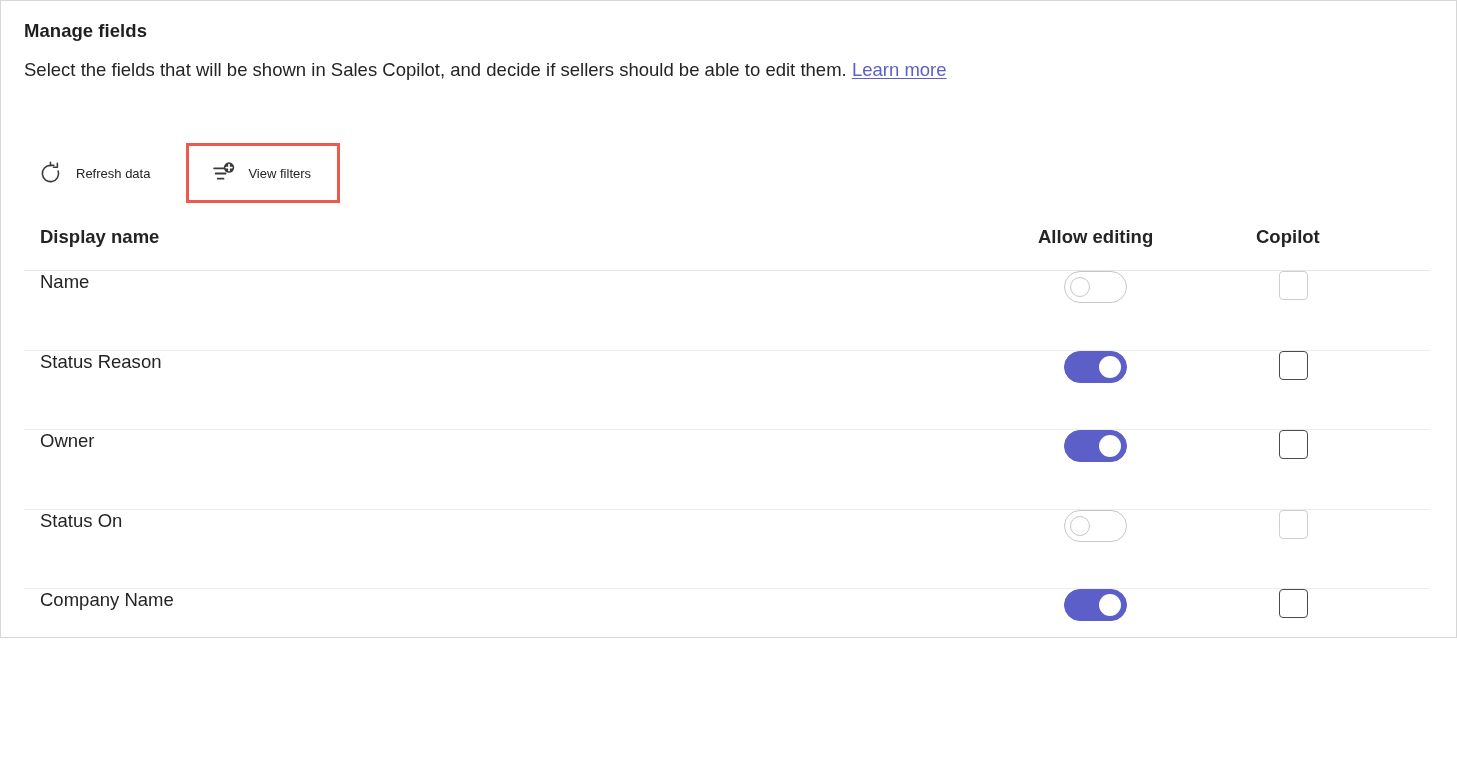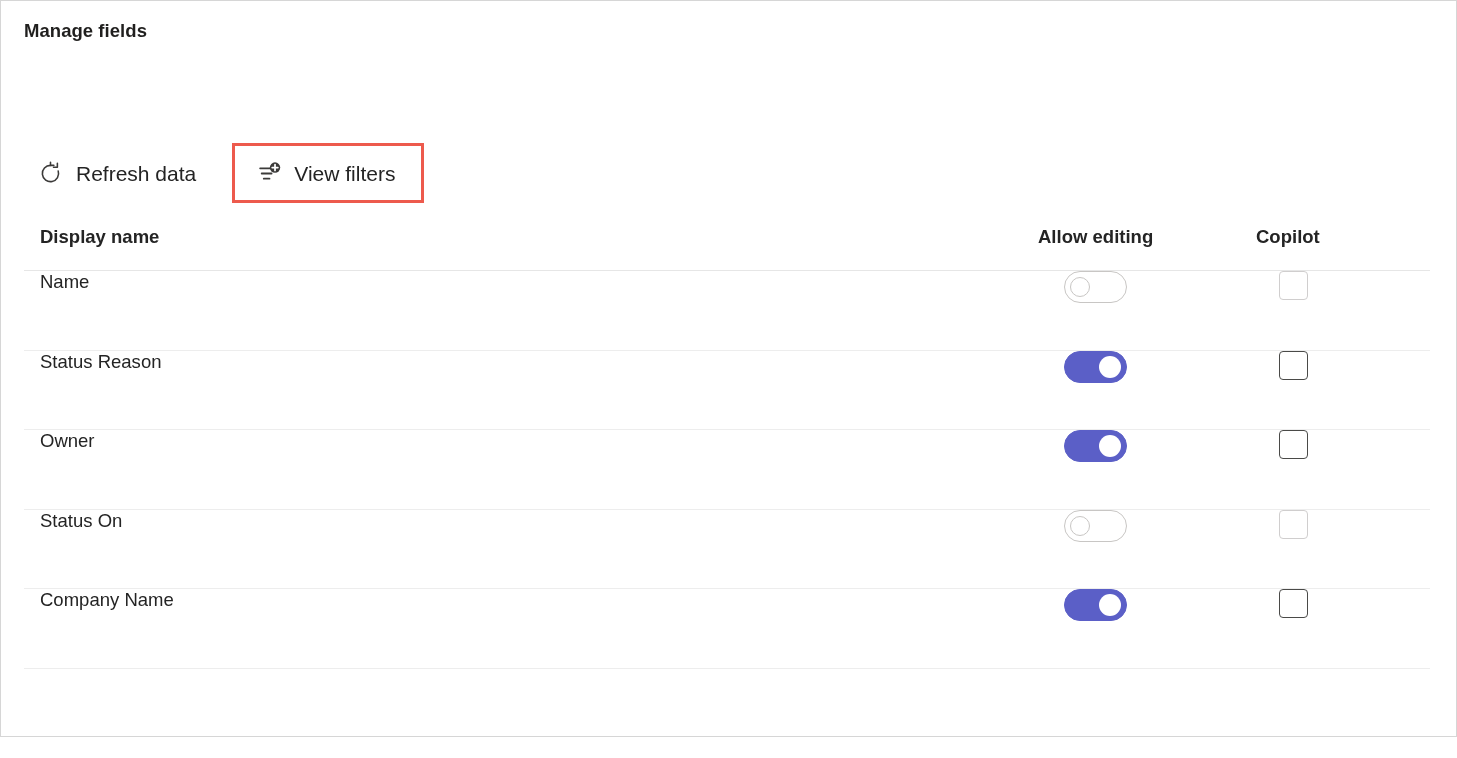--- a/index.html
+++ b/index.html
@@ -12,21 +12,21 @@
     height: 758px;
     background: #ffffff;
     font-family: "Liberation Sans", sans-serif;
     overflow: hidden;
     -webkit-font-smoothing: antialiased;
   }
 
   .page {
     position: relative;
     width: 1457px;
-    height: 737px;
+    height: 638px;
     box-sizing: border-box;
     border: 1px solid #d6d6d6;
     background: #ffffff;
     overflow: hidden;
   }
 
   
   .header {
     padding: 18px 0 0 23px;
   }
@@ -65,21 +65,21 @@
   .cmd-btn {
     display: flex;
     align-items: center;
     gap: 13px;
     height: 48px;
     padding: 0 14px;
     background: transparent;
     border: none;
     cursor: pointer;
     font-family: "Liberation Sans", sans-serif;
-    font-size: 21px;
+    font-size: 13px;
     color: #242424;
     white-space: nowrap;
   }
   .cmd-btn .label { line-height: 1; }
 
   .cmd-btn-highlight {
     position: relative;
     margin-left: 22px;
     border: 3px solid #ed5a4d;
     height: 60px;
@@ -208,20 +208,24 @@
   .checkbox .tick { display: none; }
   .checkbox.checked .tick { display: block; }
 </style>
 </head>
 <body>
 
 <div class="page">
 
   <div class="header">
     <div class="page-title">Manage fields</div>
+    <div class="page-subtitle">
+      <span>Select the fields that will be shown in Sales Copilot, and decide if sellers should be able to edit them.</span>
+      <a class="learn-more" href="#">Learn more</a>
+    </div>
   </div>
 
   <div class="commandbar">
 
     <button class="cmd-btn">
       <span class="icon-refresh">
         <svg viewBox="0 0 24 24" width="25" height="25" fill="none" xmlns="http://www.w3.org/2000/svg">
           <path d="M12 4.2 A7.8 7.8 0 1 0 19.4 9.6" stroke="#3b3a39" stroke-width="1.5" stroke-linecap="round"></path>
           <path d="M12 4.2 L12 1.2 M12 4.2 L15.2 4.2" stroke="#3b3a39" stroke-width="1.5" stroke-linecap="round" stroke-linejoin="round"></path>
           <path d="M18.6 2.2 L18.6 6.0 L14.9 6.0" stroke="#3b3a39" stroke-width="1.5" stroke-linecap="round" stroke-linejoin="round" fill="none"></path>

